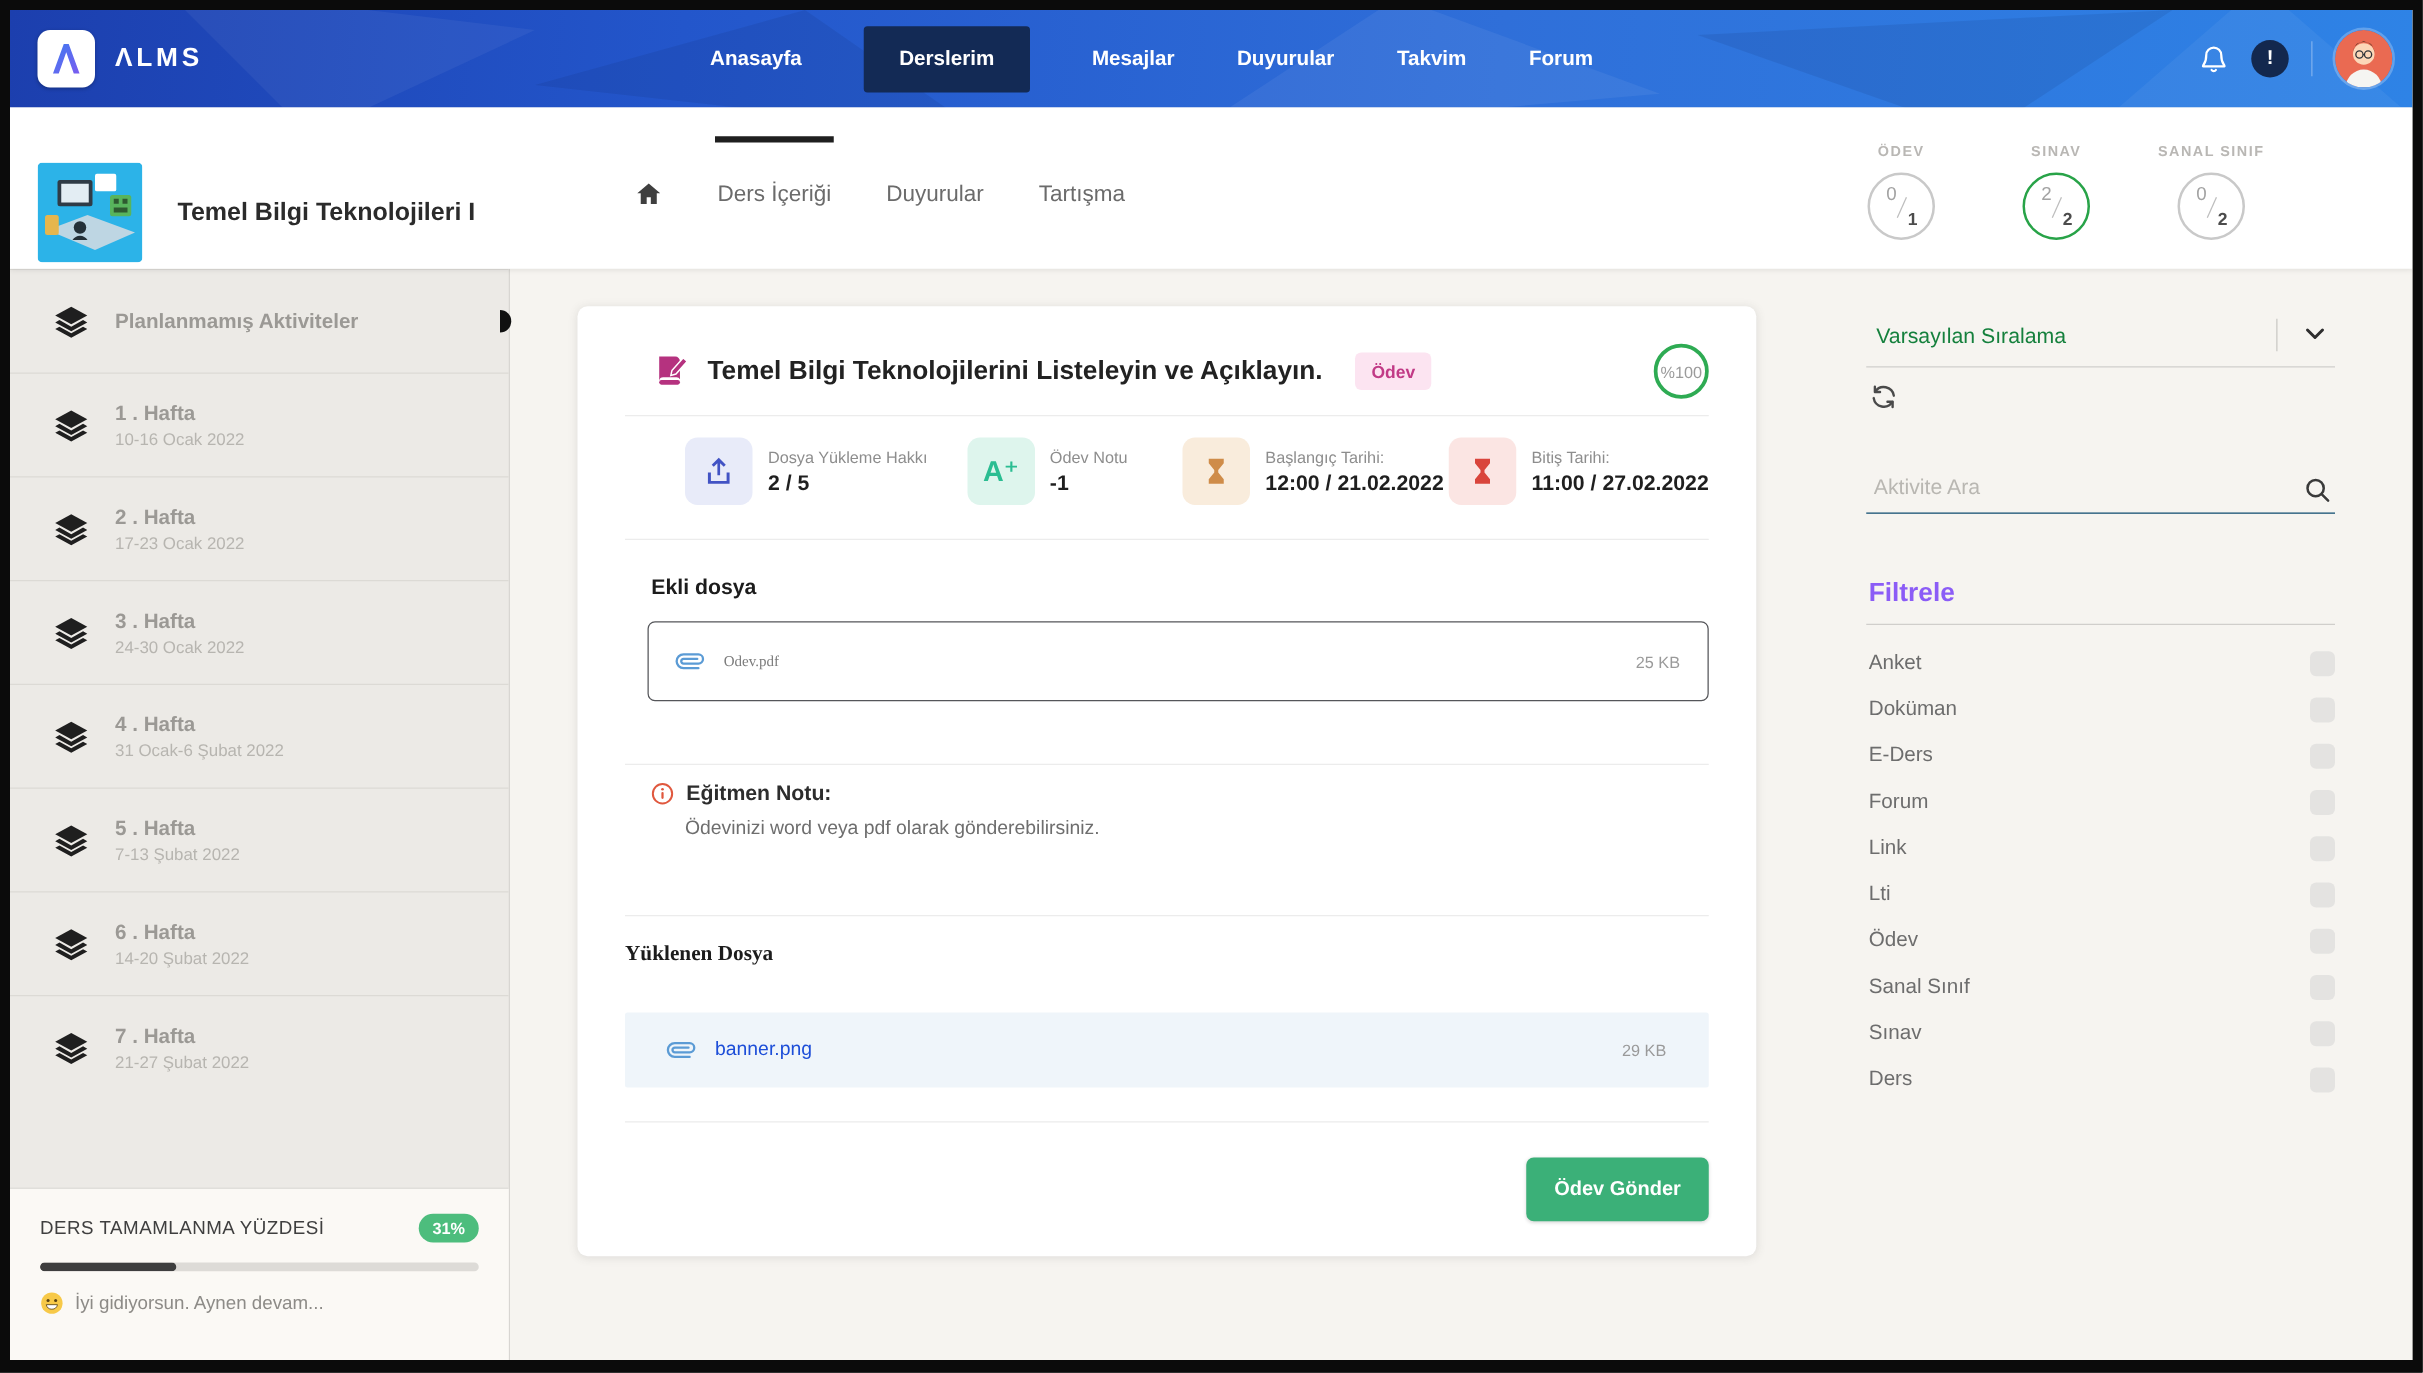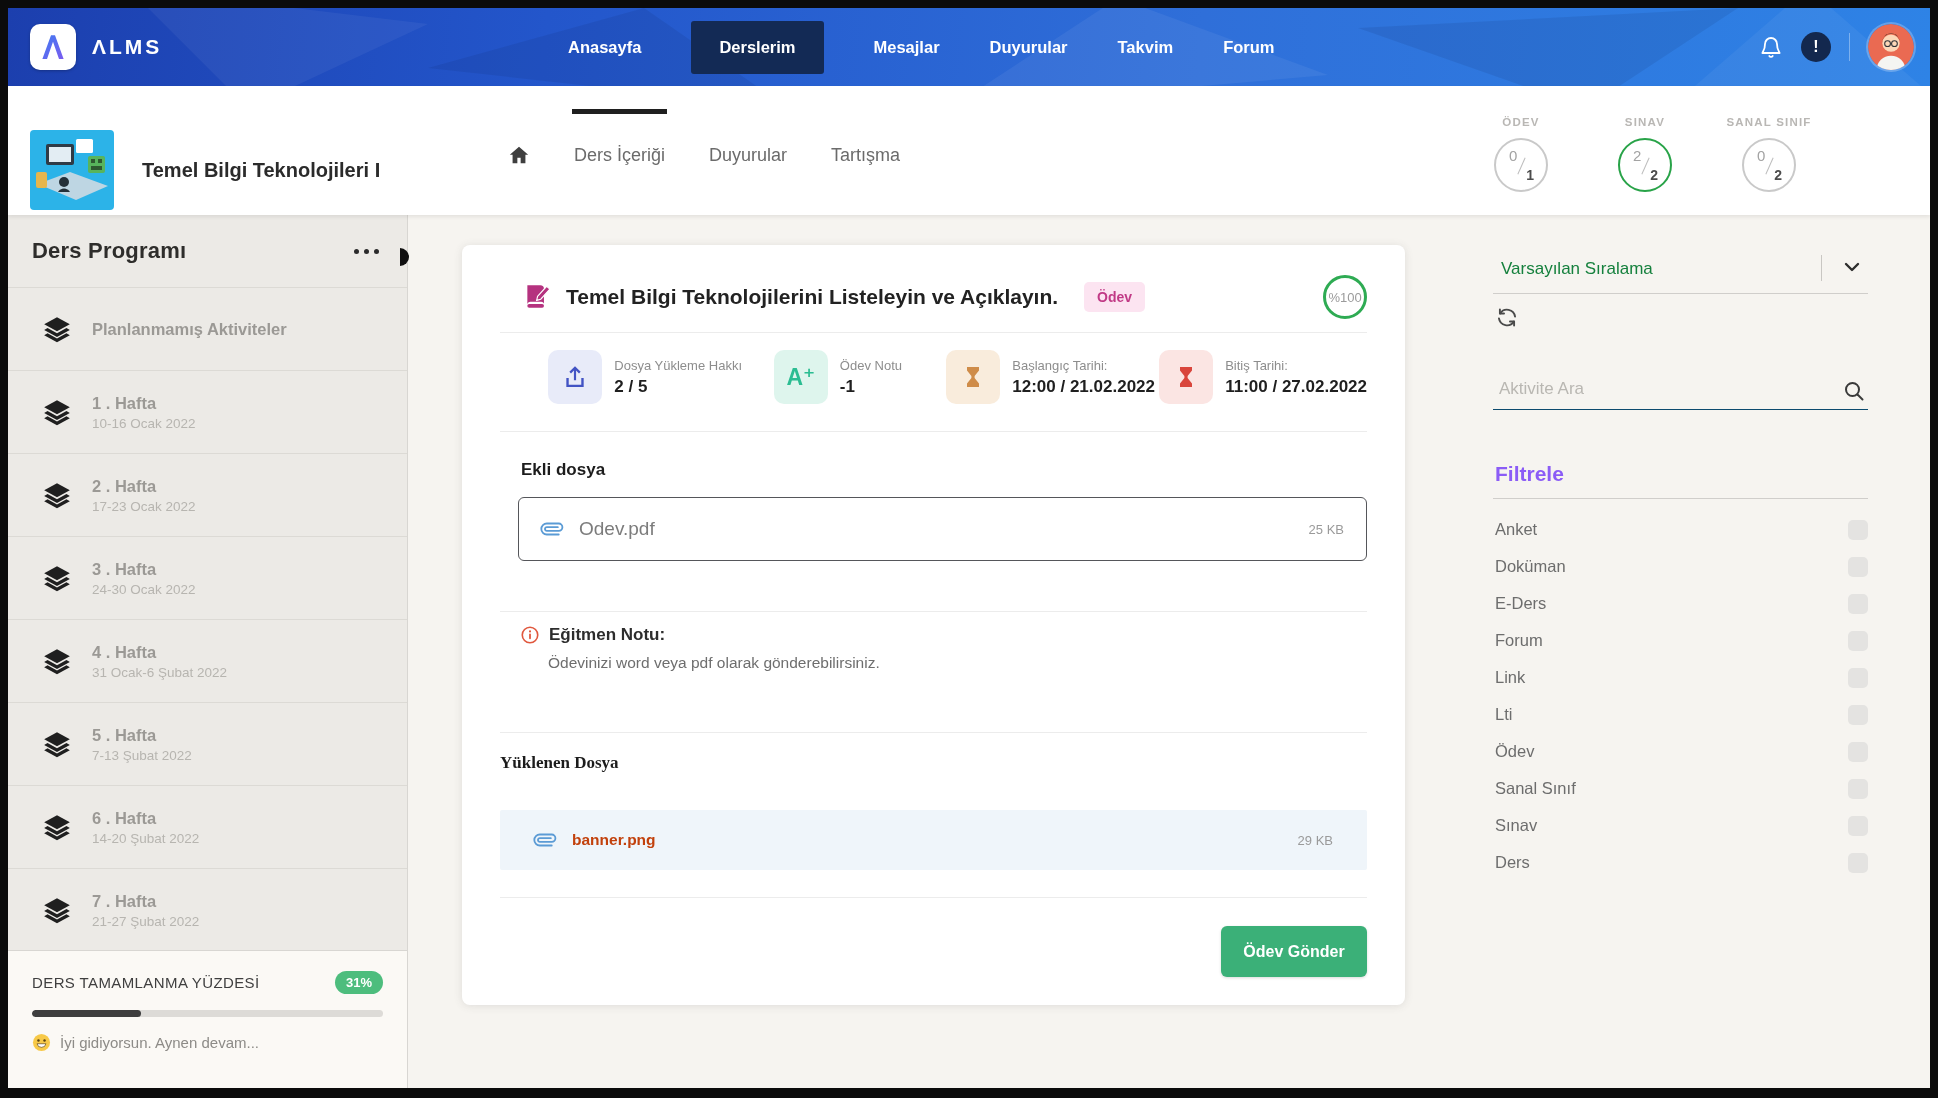--- a/index.html
+++ b/index.html
@@ -88,27 +88,27 @@
   .ib-indigo { background:#e8ebf9; color:#4253c4; }
   .ib-teal { background:#def5ed; color:#2bbd92; font-size:23px; font-weight:bold; }
   .ib-orange { background:#f9ecdc; color:#cf8c49; }
   .ib-red { background:#fbe5e3; color:#d9453c; }
   .itext { display:flex; flex-direction:column; justify-content:center; gap:4px; }
   .ilabel { font-size:13px; color:#8d8d8d; }
   .ivalue { font-size:17px; font-weight:bold; color:#1f1f1f; }
   .sec-head { margin-left:21px; font-size:17px; font-weight:bold; color:#1c1c1c; }
   .h-ekli { margin-top:28px; }
   .file-box { margin-top:17px; margin-left:18px; height:64px; border:1px solid #55565a; border-radius:6px; display:flex; align-items:center; padding:0 22px; cursor:pointer; }
-  .file-name { margin-left:16px; font-size:19px; color:#7c7c7c; }
+  .file-name { margin-left:16px; font-size:12px; color:#7c7c7c;font-family:Liberation Serif, serif; }
   .file-size { margin-left:auto; font-size:13px; color:#9a9a9a; }
   .egitmen-head { margin-top:13px; margin-left:21px; display:flex; align-items:center; gap:10px; font-size:17px; font-weight:bold; color:#2d2d2d; }
   .note-text { margin-top:9px; margin-left:48px; font-size:15.5px; color:#6e6e6e; }
   .h-yuklenen { margin-top:20px; margin-left:0;font-family:Liberation Serif, serif; }
   .banner-row { margin-top:37px; height:60px; background:#eff5fa; border-radius:2px; display:flex; align-items:center; padding:0 34px; cursor:pointer; }
-  .banner-name { margin-left:16px; font-size:15.5px; color:#c2410c;font-weight:bold; }
+  .banner-name { margin-left:16px; font-size:15.5px; color:#1d4ed8; }
   .btn-row { margin-top:28px; display:flex; justify-content:flex-end; }
   .submit-btn { width:146px; height:51px; background:#3bb078; border:none; border-radius:6px; color:#fff; font-size:16px; font-weight:bold; font-family:inherit; cursor:pointer; box-shadow:0 1px 3px rgba(0,0,0,.15); }
 
   
   .rightbar { position:absolute; left:1085px; top:40px; width:375px; }
   .sort-row { position:relative; padding:4px 0 14px 8px; border-bottom:1px solid #d0cecb; cursor:pointer; }
   .sort-label { font-size:17px; color:#15803d; }
   .sort-vline { position:absolute; right:46px; top:0; width:1px; height:26px; background:#c9c7c3; }
   .sort-chevron { position:absolute; right:6px; top:2px; }
   .refresh { margin-top:12px; margin-left:2px; width:24px; cursor:pointer; }
@@ -238,28 +238,20 @@
           <span class="stat-slash"></span>
           <span class="stat-bottom">2</span>
         </span>
       </div>
     </div>
   </div>
 
   <div class="body">
 
     <aside class="sidebar">
-      <div class="side-head">
-        <h2 class="side-title">Ders Programı</h2>
-        <span class="dots">
-              <i></i>
-              <i></i>
-              <i></i>
-            </span>
-      </div>
       <div class="side-items">
         <div class="side-item">
           <svg class="layers" width="30" height="28" viewBox="0 0 24 24" fill="#1f1f1f">
                 <path d="M12 2l11 6-11 6L1 8z"></path>
                 <path d="M3.9 11.2L1 12.8l11 6 11-6-2.9-1.6L12 15.7z"></path>
                 <path d="M3.9 15.7L1 17.3l11 6 11-6-2.9-1.6L12 20.2z"></path>
               </svg>
           <div class="si-text">
                 <span class="si-title">Planlanmamış Aktiviteler</span>
               </div>

